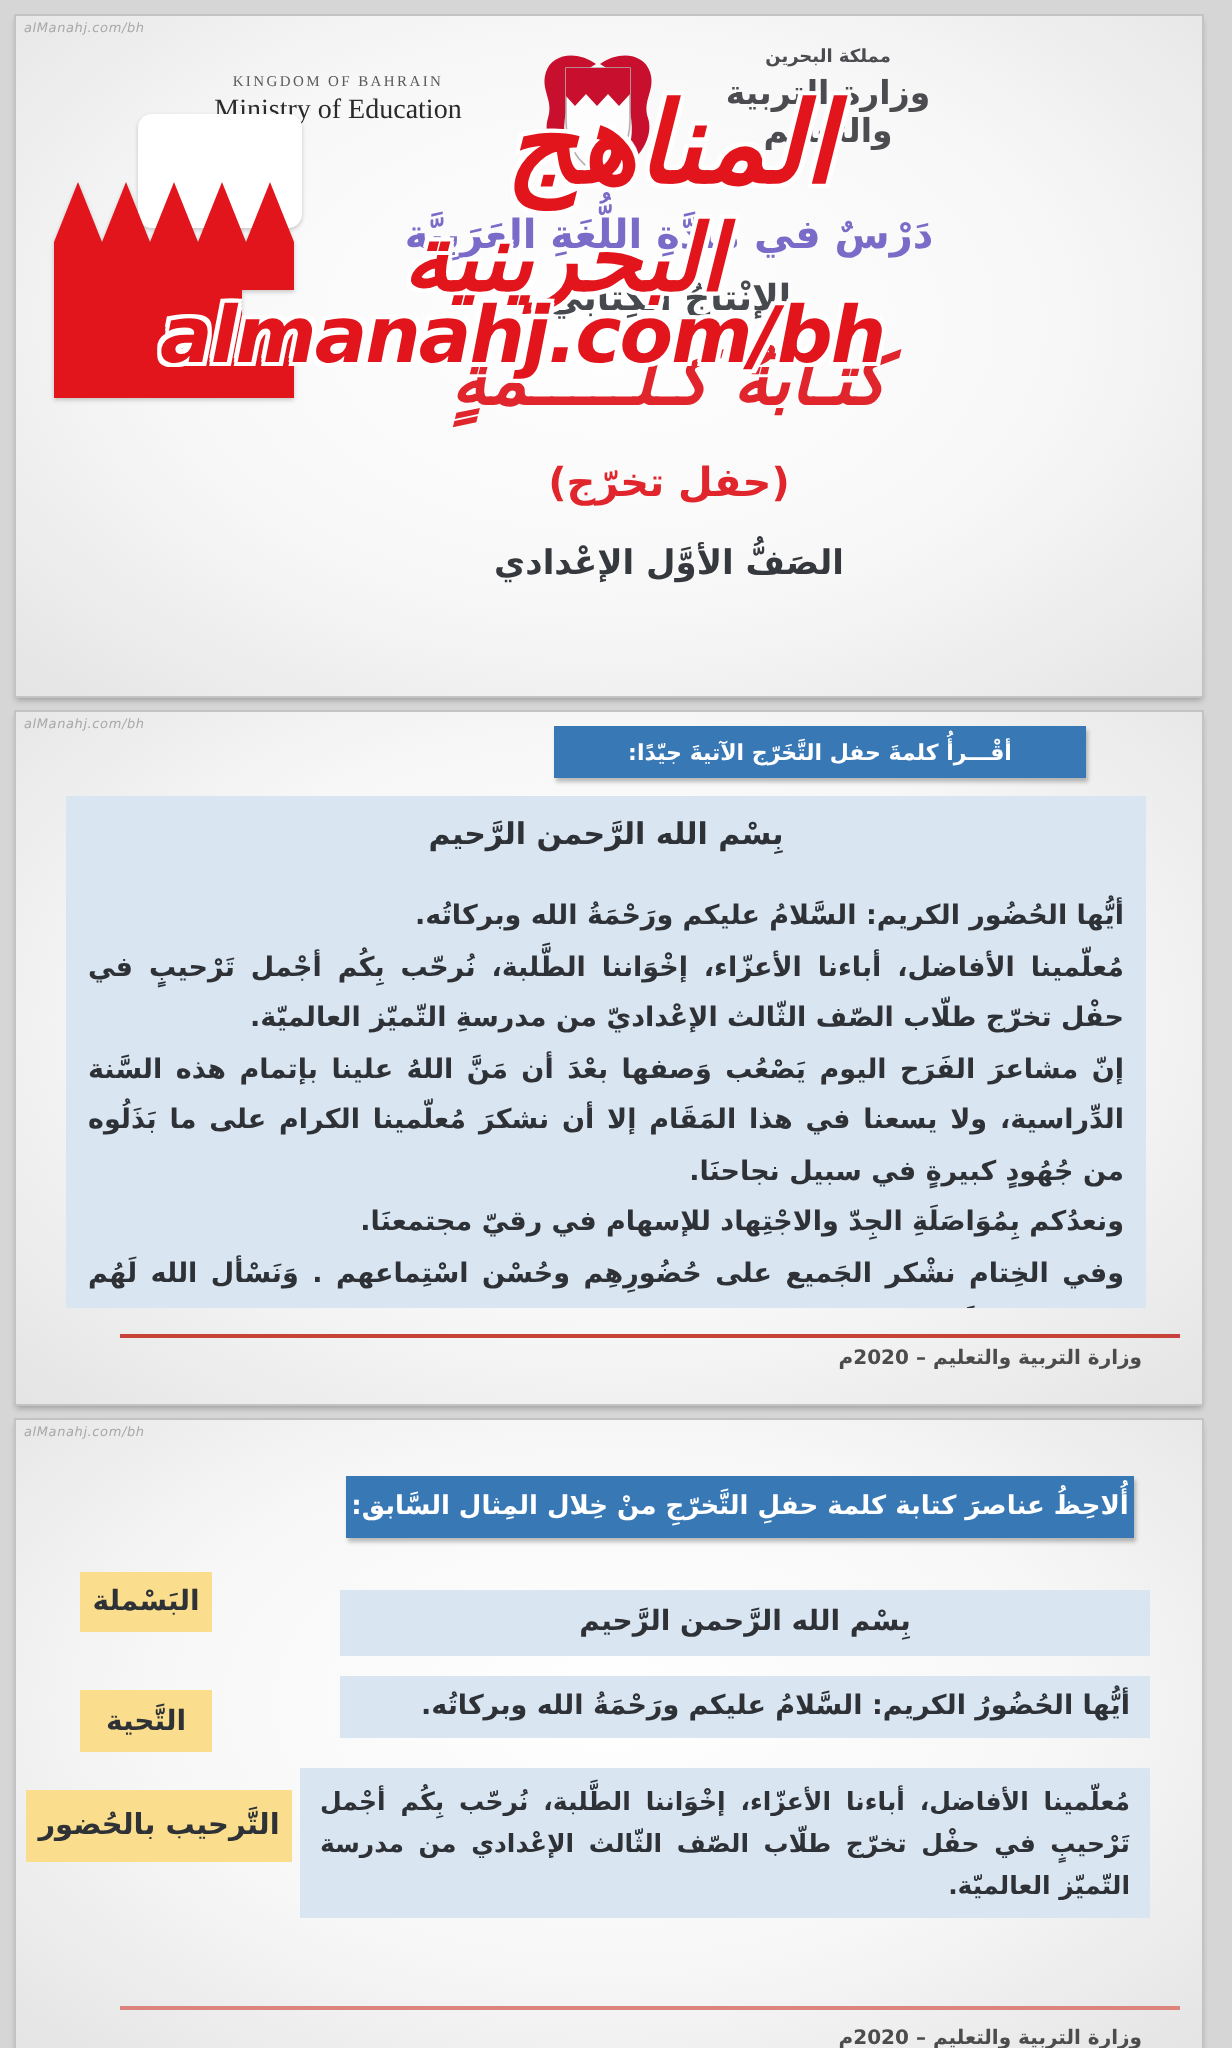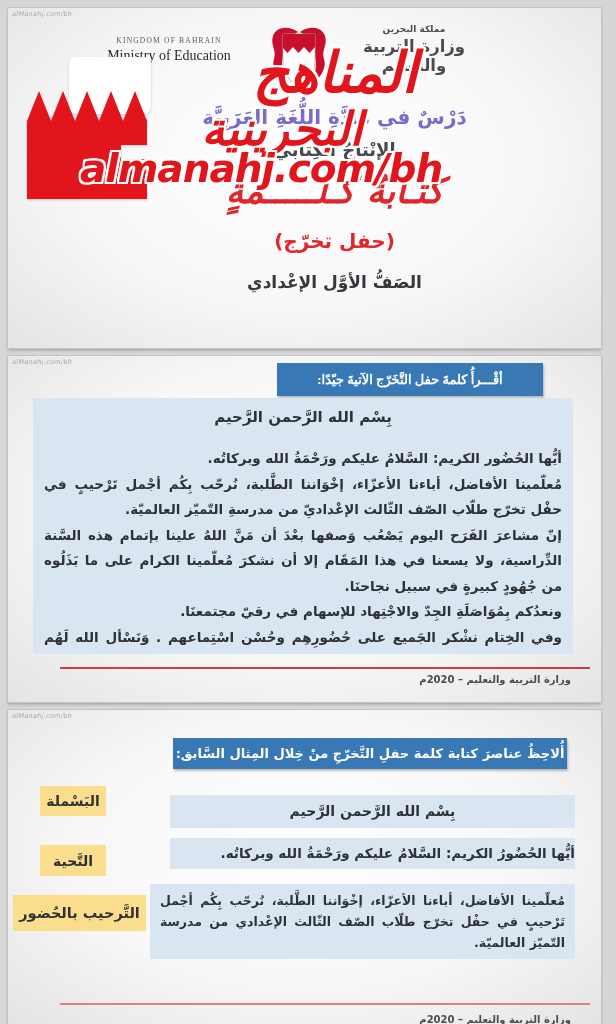--- a/index.html
+++ b/index.html
@@ -58,38 +58,38 @@
   }
   .lightbox{ position:absolute; background:#dae5f2; color:#2e3237; }
   .yellow-label{
     position:absolute; background:#fbde8d; color:#2e3237; font-weight:bold;
     display:flex; align-items:center; justify-content:center;
   }
   .redline{ position:absolute; height:2px; background:#c8423a; }
   .footer-credit{ position:absolute; font-size:10px; font-weight:bold; color:#4c4c4c; direction:rtl; }
 
   
-  .s2h{ left:269px; top:7px; width:266px; height:33px; font-size:13px;font-family:Liberation Serif, serif; }
+  .s2h{ left:269px; top:7px; width:266px; height:26px; font-size:11px; }
   .s2box{ left:25px; top:42px; width:540px; height:256px; padding:7px 11px; overflow:hidden; }
   .basmala{ text-align:center; font-size:15px; font-weight:bold; line-height:24px; margin-bottom:17px; }
   .speech-line{
     font-size:13.5px; font-weight:bold; line-height:25.5px;
     text-align:justify; text-align-last:right;
   }
   .s2line{ left:52px; top:311px; width:530px; }
   .s2credit{ right:30px; top:318px; }
 
   
   .s3h{ left:165px; top:28px; width:394px; height:31px; font-size:13px; }
   .l1{ left:32px; top:76px;  width:66px;  height:30px; font-size:14px; }
   .l2{ left:32px; top:135px; width:66px;  height:31px; font-size:14px; }
   .l3{ left:5px;  top:185px; width:133px; height:36px; font-size:14.5px; }
   .rowbox{ font-weight:bold; }
   .b1{ left:162px; top:85px;  width:405px; height:33px; text-align:center; line-height:33px; font-size:14px; }
-  .b2{ left:162px; top:128px; width:405px; height:31px; padding-right:0; text-align:right; line-height:31px; font-size:13.5px; }
+  .b2{ left:162px; top:128px; width:405px; height:31px; padding-right:10px; text-align:right; line-height:31px; font-size:13.5px; }
   .b3{ left:142px; top:174px; width:425px; min-height:54px; padding:6px 10px;
        text-align:justify; text-align-last:right; font-size:12.5px; line-height:21px; }
   .s3line{ left:52px; top:293px; width:530px; background:#dc837c; }
   .s3credit{ right:30px; top:304px; }
 </style>
 </head>
 <body>
 
 <div class="canvas">
 

